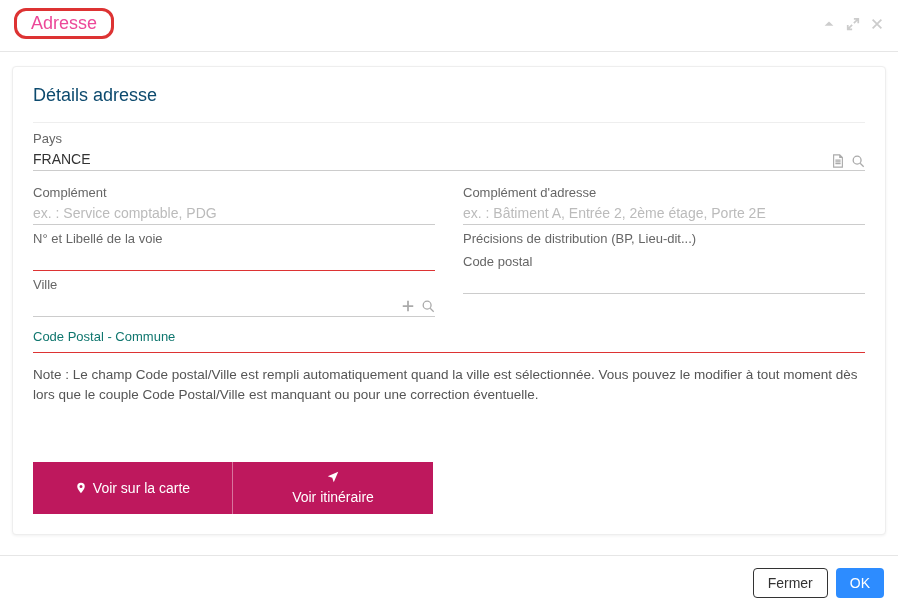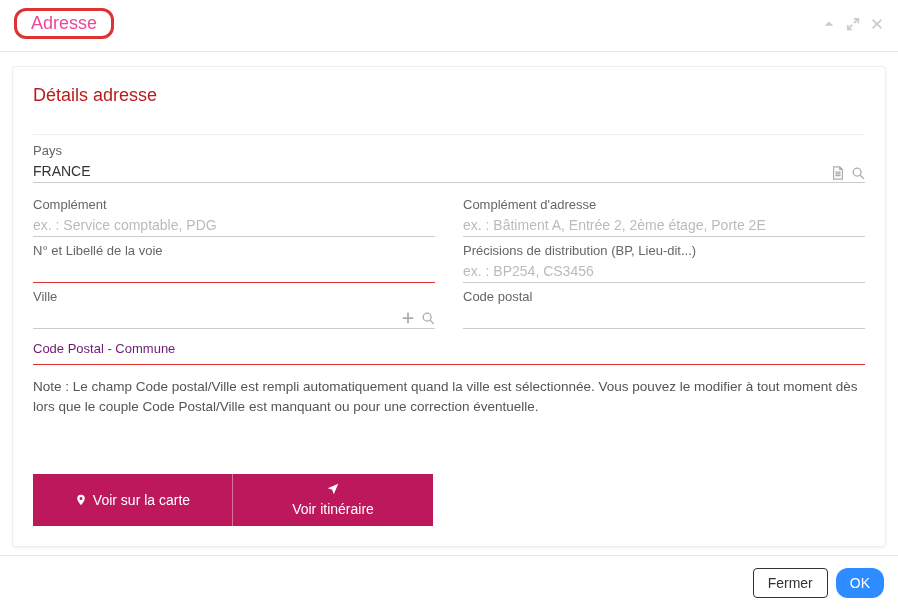--- a/index.html
+++ b/index.html
@@ -42,22 +42,22 @@
     .panel {
       margin: 14px 12px 0 12px;
       border: 1px solid #eee;
       border-radius: 4px;
       box-shadow: 0 1px 3px rgba(0,0,0,0.06);
       padding: 18px 20px 20px 20px;
       background: #fff;
     }
     .panel-title {
       font-size: 18px;
-      color: #b91c1c;
-      padding-bottom: 28px;
+      color: #0c4a6e;
+      padding-bottom: 16px;
       border-bottom: 1px solid #eee;
       margin-bottom: 8px;
     }
     .full-row {
       margin-bottom: 8px;
     }
     .two-col {
       display: flex;
       gap: 28px;
     }
@@ -110,21 +110,21 @@
     .ville-row input { border: none; flex: 1; }
     .ville-icons {
       display: flex;
       gap: 6px;
       color: #aaa;
       padding-bottom: 3px;
     }
     .ville-icons svg { width: 14px; height: 14px; cursor: pointer; }
     .loc-label {
       font-size: 13px;
-      color: #701a75;
+      color: #0f766e;
       padding: 12px 0 8px 0;
     }
     .red-divider {
       border: none;
       border-bottom: 1px solid #d33;
       margin-bottom: 12px;
     }
     .note-text {
       font-size: 13.5px;
       color: #555;
@@ -163,21 +163,21 @@
       border: 1.5px solid #333;
       border-radius: 4px;
       padding: 6px 14px;
       font-size: 14px;
       color: #333;
       cursor: pointer;
     }
     .btn-primary {
       background: #2d8cff;
       border: none;
-      border-radius: 12px;
+      border-radius: 4px;
       padding: 6px 14px;
       font-size: 14px;
       color: #fff;
       cursor: pointer;
     }
   </style>
 </head>
 <body>
 
 <div class="outer-container">
@@ -239,21 +239,20 @@
               </svg>
           </div>
         </div>
       </div>
 
       <div class="col">
         <div class="field-label">Complément d'adresse</div>
         <input class="field-input" placeholder="ex. : Bâtiment A, Entrée 2, 2ème étage, Porte 2E" style="">
 
         <div class="field-label">Précisions de distribution (BP, Lieu-dit...)</div>
-        <input class="field-input" placeholder="ex. : BP254, CS3456" style="">
 
         <div class="field-label">Code postal</div>
         <input class="field-input" style="">
       </div>
     </div>
 
     <div class="loc-label">Code Postal - Commune</div>
     <hr class="red-divider">
 
     <div class="note-text">Note : Le champ Code postal/Ville est rempli automatiquement quand la ville est sélectionnée. Vous pouvez le modifier à tout moment dès lors que le couple Code Postal/Ville est manquant ou pour une correction éventuelle.</div>

